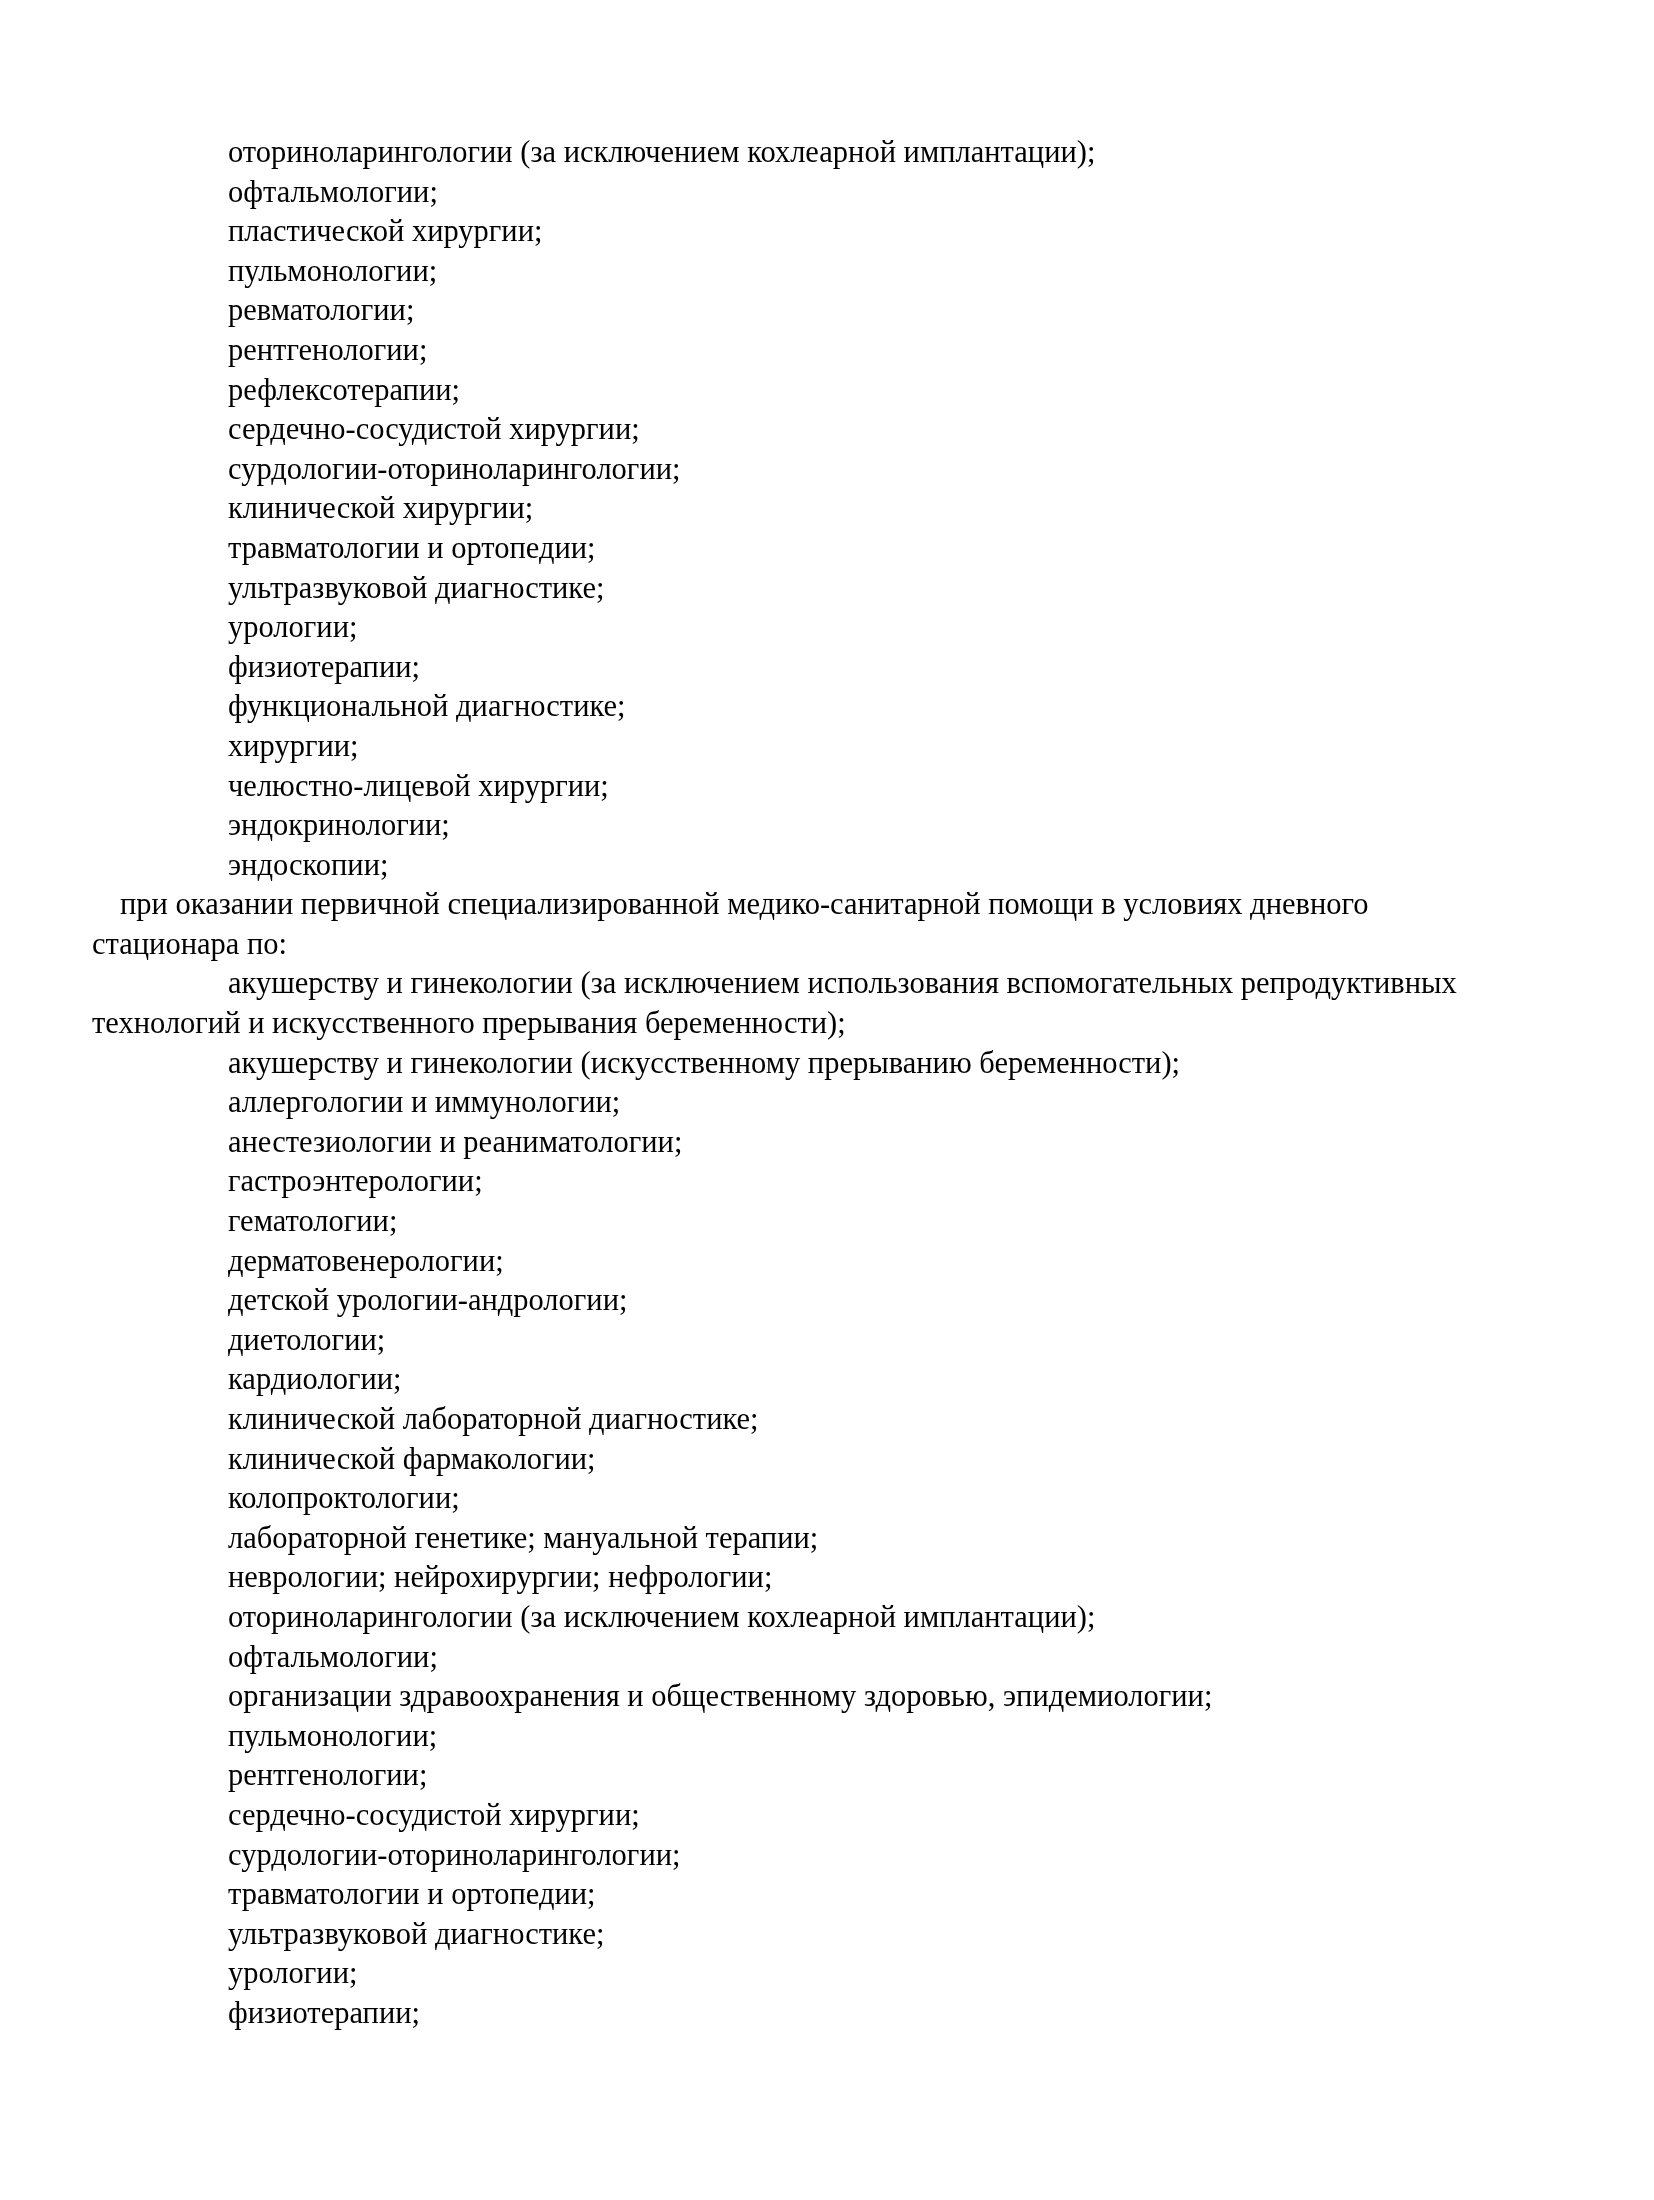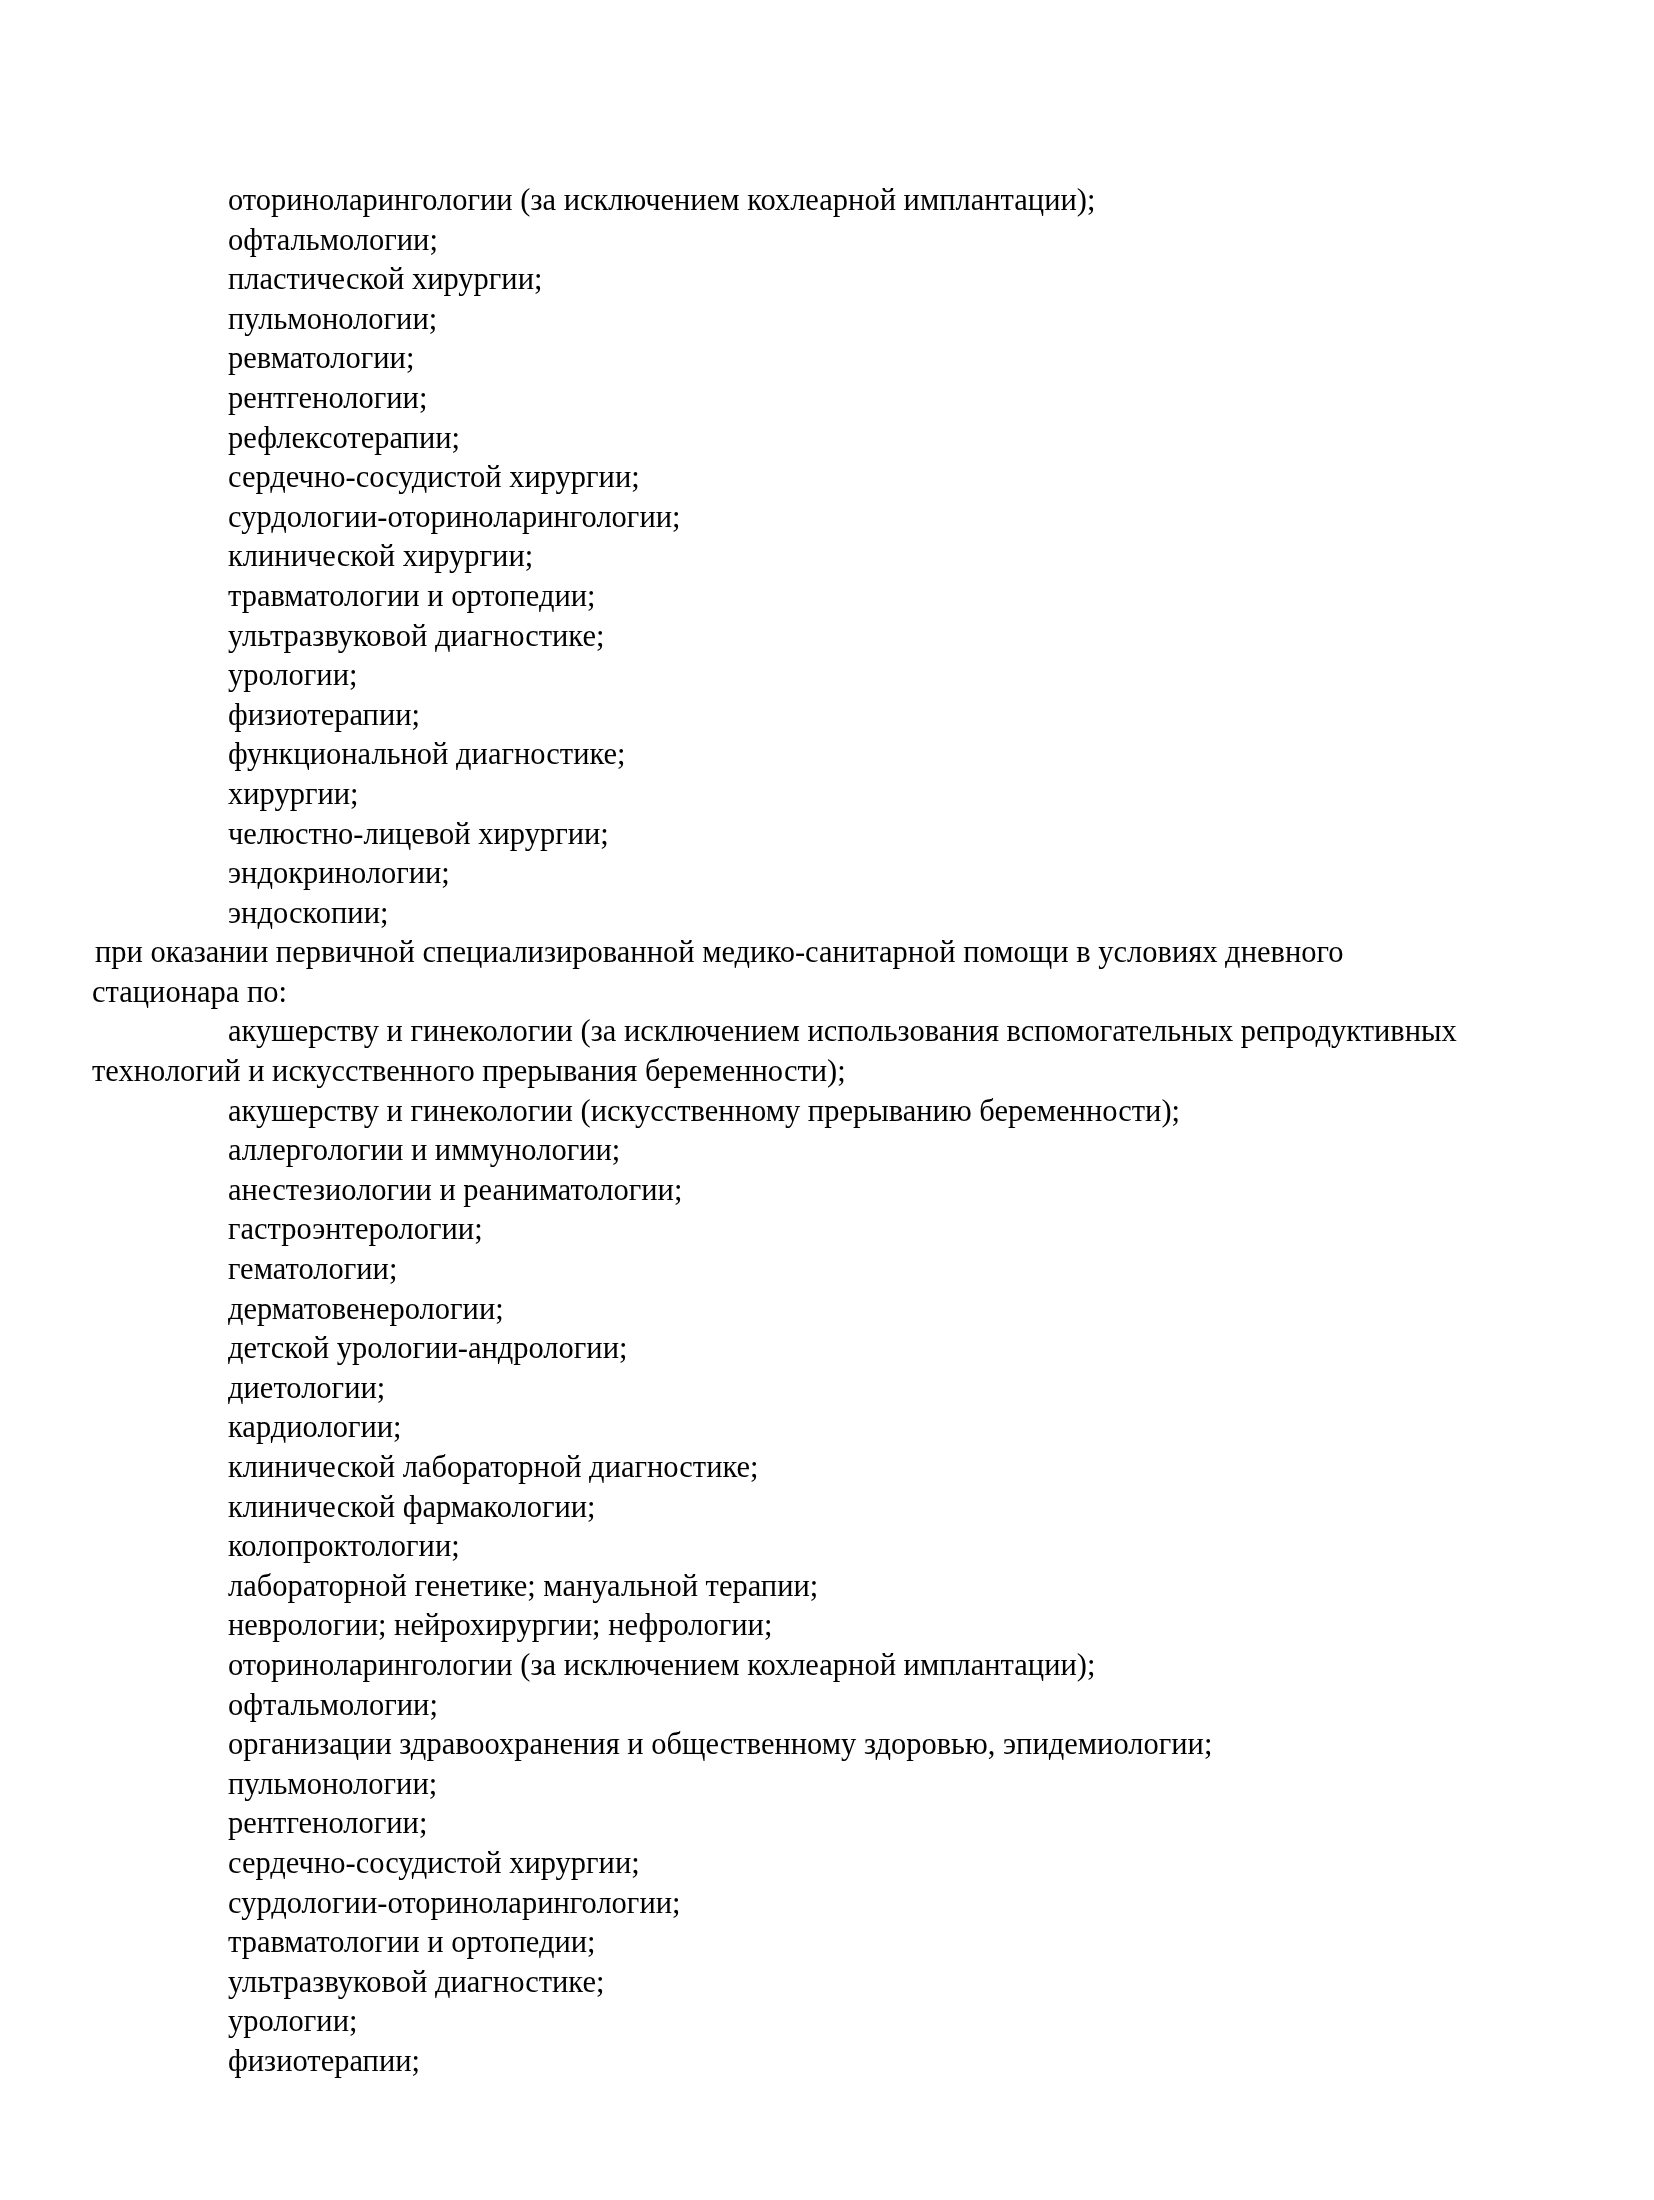--- a/index.html
+++ b/index.html
@@ -5,25 +5,24 @@
     html, body { margin: 0; padding: 0; background: #ffffff; }
     body { width: 1654px; height: 2200px; position: relative; overflow: hidden; }
     .page {
       position: absolute;
       left: 0; top: 133px;
       width: 1458px;
       font-family: "Liberation Serif", serif;
       font-size: 30.5px;
       line-height: 39.6px;
       color: #000000;
-      margin-top: 48px;
     }
     .line { white-space: nowrap; height: 39.6px; }
     .item { padding-left: 228px; }
-    .lead { padding-left: 95px; }
+    .lead { padding-left: 120px; }
     .cont { padding-left: 92px; }
   </style>
 </head>
 <body>
 
 <div class="page">
   <div id="block1">
       <div class="line item">оториноларингологии (за исключением кохлеарной имплантации);</div>
       <div class="line item">офтальмологии;</div>
       <div class="line item">пластической хирургии;</div>

